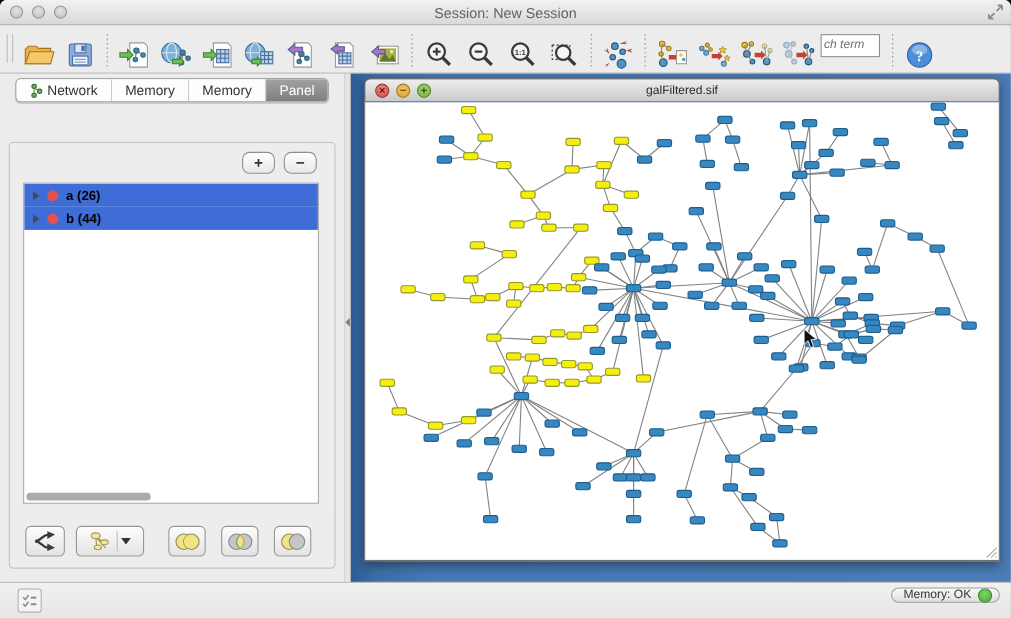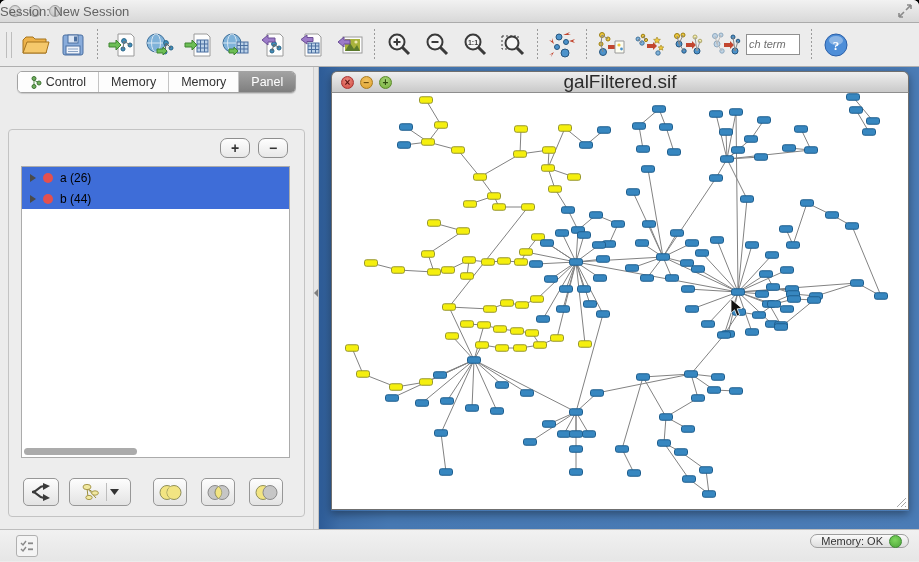--- a/index.html
+++ b/index.html
@@ -7,26 +7,26 @@
   .app { position:relative; width:919px; height:562px; background:#ECECEC; overflow:hidden;
          border-radius:6px 6px 0 0; }
 
   
   .titlebar { position:relative; height:23px;
     background:linear-gradient(#F2F2F2,#D8D8D8); border-bottom:1px solid #ABABAB;
     display:flex; align-items:center; }
   .traffic { display:flex; gap:8px; margin-left:9px; }
   .light { width:12px; height:12px; border-radius:50%;
     background:radial-gradient(circle at 50% 35%, #E3E3E3, #BDBDBD); border:1px solid #9C9C9C; }
-  .win-title { position:absolute; left:0; right:0; text-align:left; font-size:13px; color:#636363; }
+  .win-title { position:absolute; left:0; right:0; text-align:center; font-size:13px; color:#636363; }
   .fs-glyph { position:absolute; right:6px; top:3px; }
 
   
   .toolbar { height:44px; background:#ECECEC; border-bottom:1px solid #AFAFAF;
-    display:flex; align-items:center; padding:0 4px; }
+    display:flex; padding:8px 4px; }
   .tb-handle { width:6px; height:26px; border-left:1px solid #BDBDBD; border-right:1px solid #BDBDBD; margin:0 4px 0 2px; }
   .tb-btn { width:38px; height:38px; border:0; background:transparent; display:flex; align-items:center; justify-content:center; }
   .tb-sep { width:1px; height:32px; margin:0 5px; background-image:linear-gradient(#9a9a9a 40%, transparent 40%); background-size:1px 4px; }
   .search-box { width:54px; height:21px; background:#fff; border:1px solid #909090; margin:0 6px 0 2px;
     font-size:11px; font-style:italic; color:#6f6f6f; line-height:19px; overflow:hidden; white-space:nowrap; padding-left:2px; }
 
   
   .main { display:flex; height:462px; }
 
   
@@ -40,21 +40,21 @@
     box-shadow:0 1px 1px rgba(0,0,0,.15); }
   .seg-item { padding:3px 12px; font-size:12.5px; color:#333; background:#FDFDFD; border-right:1px solid #C4C4C4;
     display:flex; align-items:center; gap:4px; }
   .seg-item:last-child { border-right:0; }
   .seg-item.active { background:linear-gradient(#A2A2A2,#7F7F7F); color:#fff; }
   .cp-box { position:absolute; left:8px; right:8px; top:62px; bottom:12px;
     border:1px solid #C3C3C3; border-radius:4px; background:#EDEDED; }
   .pm-row { position:absolute; top:8px; right:16px; display:flex; gap:8px; }
   .pm-btn { width:30px; height:20px; border:1px solid #8F8F8F; border-radius:7px;
     background:linear-gradient(#FEFEFE,#E8E8E8); font-size:14px; font-weight:bold; color:#333; line-height:16px; text-align:center; }
-  .set-list { position:absolute; left:12px; right:14px; top:36px; bottom:58px; background:#fff; border:1px solid #ABABAB; overflow:hidden; }
+  .set-list { position:absolute; left:12px; right:14px; top:36px; bottom:58px; background:#fff; border:1px solid #ABABAB; overflow:hidden;font-weight:bold; }
   .set-row { height:21px; display:flex; align-items:center; gap:7px; padding-left:8px; font-size:12px; color:#000; }
   .set-row.selected { background:#3E6DD8; }
   .caret { width:0; height:0; border-left:6px solid #4a4a4a; border-top:4px solid transparent; border-bottom:4px solid transparent; }
   .reddot { width:10px; height:10px; border-radius:50%; background:#E4504E; }
   .hscroll { position:absolute; left:2px; bottom:2px; width:113px; height:7px; background:#ABABAB; border-radius:4px; }
   .cp-actions { position:absolute; left:14px; right:10px; bottom:10px; display:flex; align-items:center; }
   .act-btn { height:28px; border:1px solid #979797; border-radius:5px;
     background:linear-gradient(#FDFDFD,#E3E3E3); display:flex; align-items:center; justify-content:center; }
   .b-fork { width:36px; }
   .b-drop { width:62px; margin-left:10px; gap:3px; }
@@ -72,21 +72,21 @@
     background:linear-gradient(to right, #2D5B96 0px, #3E6EA8 22px, #4678B2 70px, #4B7CB6 100%); }
   .iframe-win { position:absolute; left:12px; top:4px; width:578px; height:440px;
     box-shadow:0 3px 10px rgba(0,0,0,.4); border-radius:6px 6px 0 0; }
   .if-title { height:22px; border:1px solid #6F6F6F; border-bottom:1px solid #8E8E8E; border-radius:6px 6px 0 0;
     background:linear-gradient(#EFEFEF,#C9C9C9); position:relative; display:flex; align-items:center; }
   .if-buttons { display:flex; gap:6px; margin-left:9px; }
   .if-btn { width:13px; height:13px; border-radius:50%; font-size:10px; line-height:12px; text-align:center; font-weight:bold; }
   .if-close { background:radial-gradient(circle at 50% 35%, #EC8A80, #CE4A40); border:1px solid #A33; color:#5d1410; }
   .if-min   { background:radial-gradient(circle at 50% 35%, #F2C463, #DD9F2B); border:1px solid #A97B1E; color:#6b4a08; }
   .if-max   { background:radial-gradient(circle at 50% 35%, #A8D57A, #74AE38); border:1px solid #5C8A2B; color:#2f4d10; }
-  .if-title-text { position:absolute; left:0; right:0; text-align:center; font-size:19px; color:#2b2b2b; }
+  .if-title-text { position:absolute; left:0; right:0; text-align:center; font-size:11px; color:#2b2b2b; }
   .if-content { position:relative; height:417px; background:#fff;
     border-left:1px solid #6F6F6F; border-right:1px solid #6F6F6F; border-bottom:1px solid #6F6F6F; }
   .graph-svg { position:absolute; inset:0; }
   .cursor { position:absolute; left:398px; top:205px; pointer-events:none; }
   .grip { position:absolute; right:1px; bottom:1px; }
 
   
   .statusbar { height:32px; background:linear-gradient(#F1F1F1,#E6E6E6); border-top:1px solid #BDBDBD;
     position:relative; }
   .sb-btn { position:absolute; left:16px; top:5px; width:22px; height:22px; border:1px solid #B0B0B0; border-radius:3px;
@@ -336,21 +336,21 @@
       <div class="tabbar">
         <div class="seg">
           <div class="seg-item">
             <svg width="12" height="13" viewBox="0 0 12 13">
               <line x1="4" y1="2.5" x2="4" y2="10.5" stroke="#5a8f4f"></line>
                 <line x1="4" y1="4" x2="9" y2="7" stroke="#5a8f4f"></line>
               <circle cx="4" cy="2.5" r="2" fill="#6FAE5D" stroke="#3F7234"></circle>
               <circle cx="9" cy="7" r="2" fill="#6FAE5D" stroke="#3F7234"></circle>
               <circle cx="4" cy="10.5" r="2" fill="#6FAE5D" stroke="#3F7234"></circle>
             </svg>
-            <span>Control</span>
+            <span>Network</span>
           </div>
           <div class="seg-item">
             <span>Memory</span>
           </div>
           <div class="seg-item">
             <span>Memory</span>
           </div>
           <div class="seg-item active">
             <span>Panel</span>
           </div>

